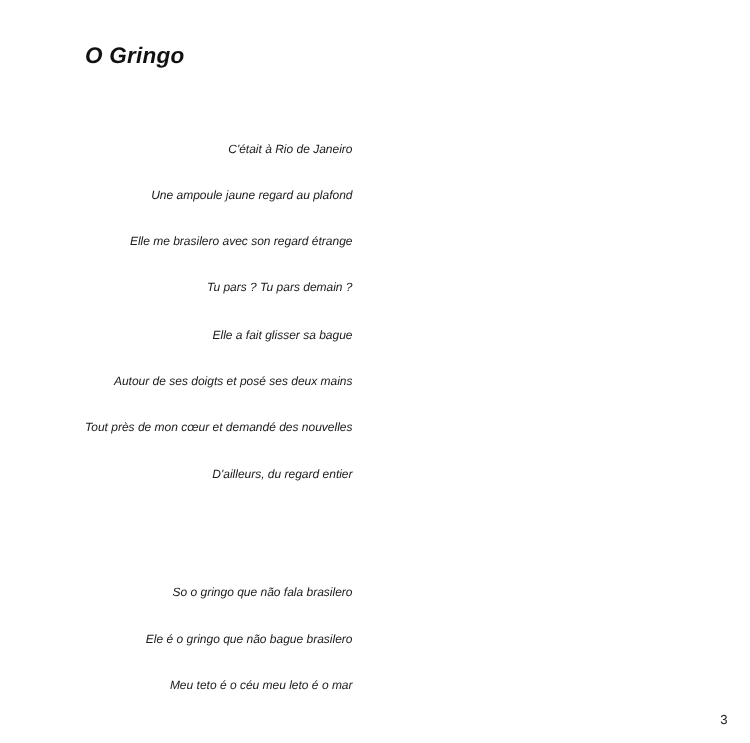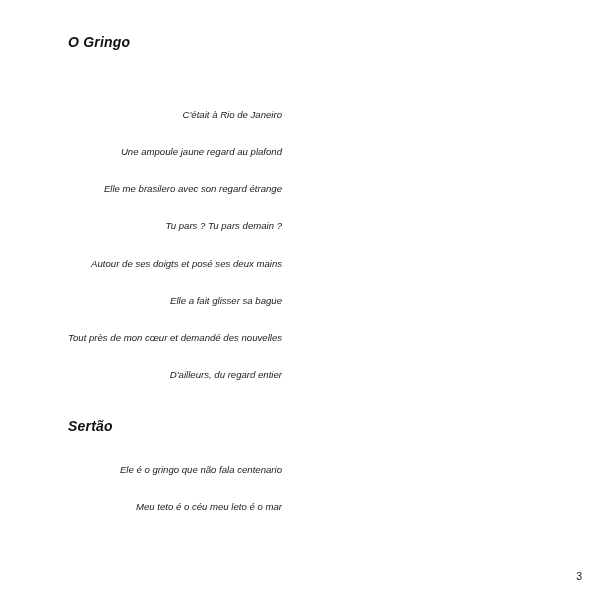--- a/index.html
+++ b/index.html
@@ -20,21 +20,21 @@
     left: 0;
     top: 0;
     width: 600px;
     height: 594px;
   }
   .song {
     position: absolute;
     left: 68px;
   }
   .song-title {
-    font-size: 14px;
+    font-size: 18px;
     font-style: italic;
     font-weight: bold;
     letter-spacing: 0.2px;
     margin: 0 0 9px 0;
     color: #111111;
   }
   .lyrics {
     font-size: 9.6px;
     font-style: italic;
     line-height: 12.4px;
@@ -69,36 +69,36 @@
 <div class="page">
 
   <section class="song" id="song-gringo">
     <h2 class="song-title">O Gringo</h2>
     <div class="lyrics">
       <div class="stanza">
         <span class="line">C'était à Rio de Janeiro</span>
         <span class="line">Une ampoule jaune regard au plafond</span>
         <span class="line">Elle me brasilero avec son regard étrange</span>
         <span class="line">Tu pars ? Tu pars demain ?</span>
+        <span class="line">Elle a fait glisser sa bague</span>
         <span class="line">Autour de ses doigts et posé ses deux mains</span>
-        <span class="line">Elle a fait glisser sa bague</span>
         <span class="line">Tout près de mon cœur et demandé des nouvelles</span>
         <span class="line">D'ailleurs, du regard entier</span>
       </div>
       <div class="stanza">
-        <span class="line">Ele é o gringo que não fala centenario</span>
+        <span class="line">So o gringo que não fala brasilero</span>
+        <span class="line">Ele é o gringo que não bague brasilero</span>
         <span class="line">Meu teto é o céu meu leto é o mar</span>
       </div>
       
       
     </div>
   </section>
 
   <section class="song" id="song-sertao">
-    <h2 class="song-title">Sertão</h2>
     <div class="lyrics">
       <div class="stanza">
       </div>
       
     </div>
   </section>
 
   <div class="page-number">3</div>
 
 </div>

